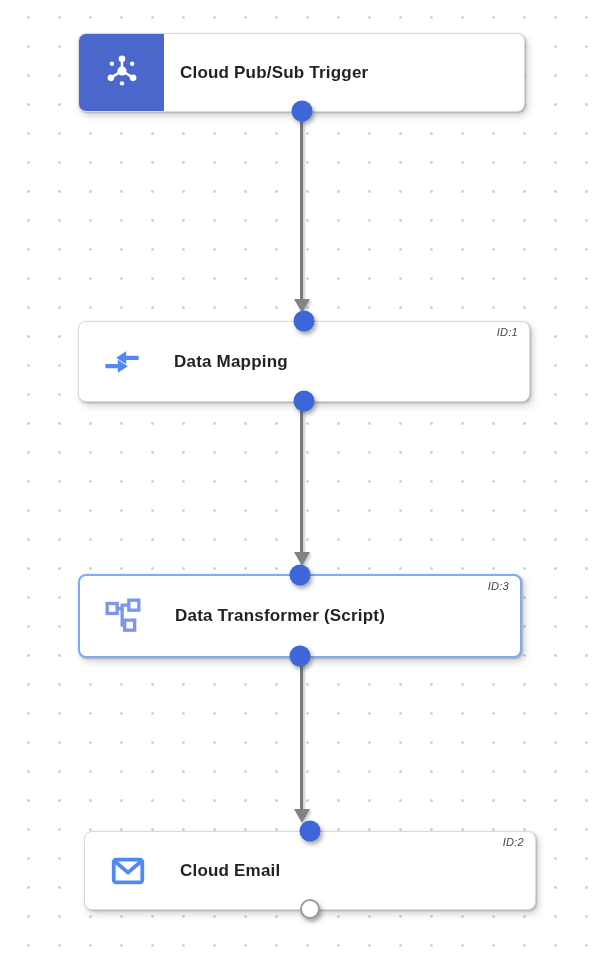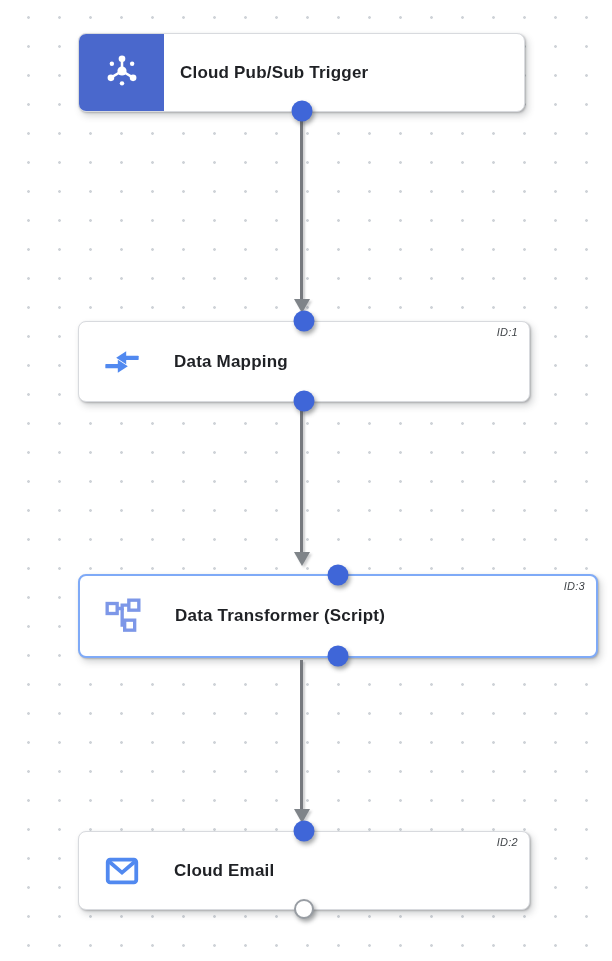--- a/index.html
+++ b/index.html
@@ -157,39 +157,39 @@
           <rect x="2" y="13.2" width="9.5" height="2.6" rx="0.4"></rect>
           <polygon points="9.5,10.6 15.5,14.5 9.5,18.4"></polygon>
         </g>
       </svg>
     </div>
     <span class="node-title task-title">Data Mapping</span>
     <div class="port port-top"></div>
     <div class="port port-bottom"></div>
   </div>
 
-  <div class="node selected" style="left:78px;top:574px;width:520px;height:84px;">
+  <div class="node selected" style="left:78px;top:574px;width:444px;height:84px;">
     <span class="id-badge">ID:3</span>
     <div class="task-icon">
       <svg width="40" height="40" viewBox="0 0 24 24">
         <g fill="none" stroke="#7d97e8" stroke-width="2">
           <rect x="2.5" y="4.5" width="6" height="6"></rect>
           <rect x="15.5" y="2.5" width="6" height="6"></rect>
           <rect x="13" y="14.5" width="6" height="6"></rect>
           <path d="M8.5,7.5 H11.5 V5.5 H15.5"></path>
           <path d="M11.5,7.5 V17.5 H13"></path>
         </g>
       </svg>
     </div>
     <span class="node-title task-title">Data Transformer (Script)</span>
     <div class="port port-top"></div>
     <div class="port port-bottom"></div>
   </div>
 
-  <div class="node" style="left:78px;top:831px;width:452px;height:79px;">
+  <div class="node" style="left:84px;top:831px;width:452px;height:79px;">
     <span class="id-badge">ID:2</span>
     <div class="task-icon">
       <svg width="38" height="38" viewBox="0 0 24 24">
         <g fill="none" stroke="#5189f0" stroke-width="2.4">
           <rect x="3" y="4.8" width="18" height="14.4" rx="1.5"></rect>
           <path d="M4,6.2 L12,13 L20,6.2"></path>
         </g>
       </svg>
     </div>
     <span class="node-title task-title">Cloud Email</span>

